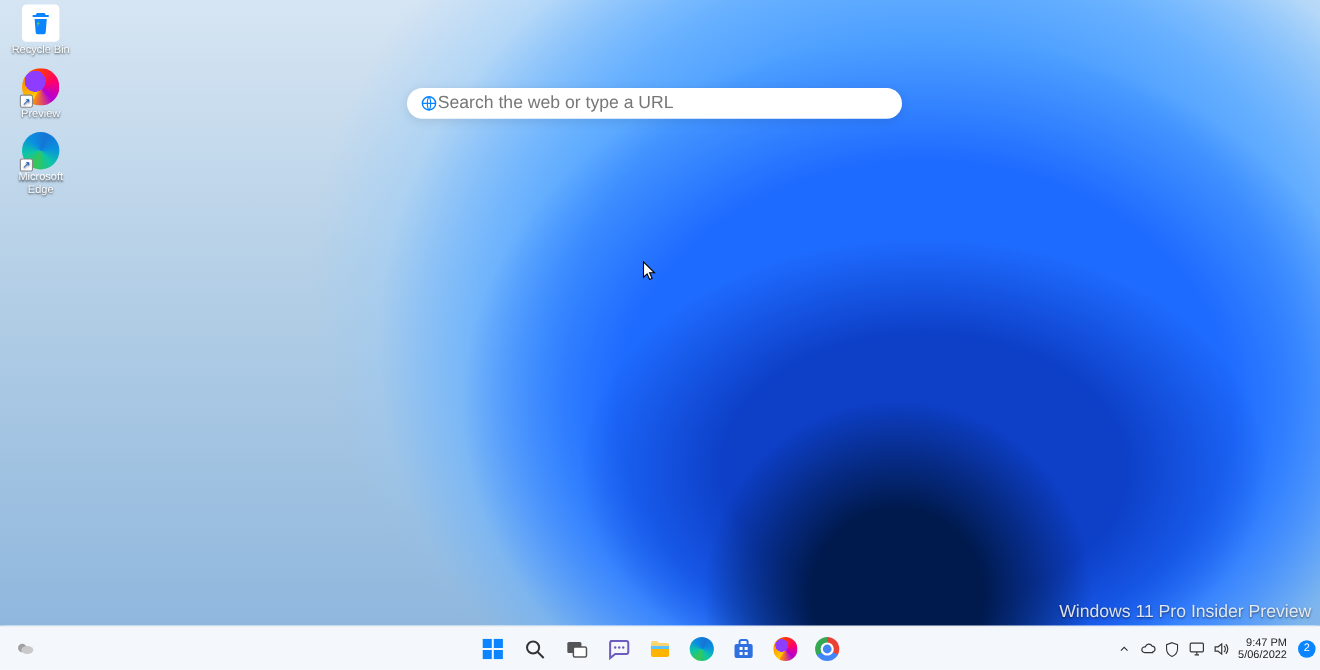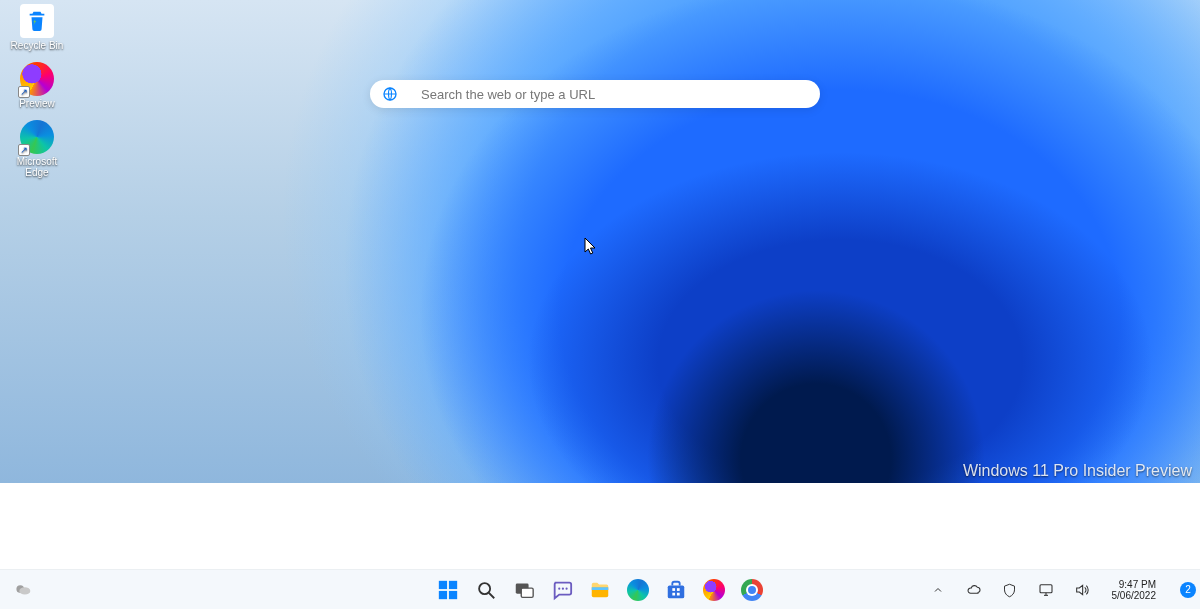--- a/index.html
+++ b/index.html
@@ -1,21 +1,21 @@
 <!DOCTYPE html>
 <html><head>
 <meta charset="utf-8">
 <style>
   * { box-sizing: border-box; margin: 0; padding: 0; }
   html, body { width: 1200px; height: 609px; overflow: hidden; font-family: "Segoe UI", Arial, sans-serif; }
 
   
   .desktop {
     position: relative;
-    width: 1200px; height: 483px;
+    width: 1200px; height: 569px;
     background:
       radial-gradient(circle at 68% 95%, #001a4e 0 8%, transparent 18%),
       radial-gradient(ellipse 520px 350px at 70% 75%, #0d3fc7 0 35%, transparent 60%),
       radial-gradient(ellipse 700px 560px at 70% 65%, #1e6bff 0 40%, transparent 60%),
       radial-gradient(ellipse 800px 700px at 70% 55%, #4ea0ff 0 40%, transparent 62%),
       radial-gradient(ellipse 900px 750px at 70% 45%, #8dc9ff 0 38%, transparent 62%),
       linear-gradient(180deg, #d6e5f3 0, #b4cfe6 45%, #8fb7dd 100%);
   }
 
   
@@ -39,21 +39,21 @@
   .edge .tile { background: conic-gradient(from 200deg,#36c752,#0dc5a7,#0a8ee0,#1574d4,#0a8ee0,#0dc5a7,#36c752); border-radius:50%; }
 
   
   .desk-search {
     position:absolute; left:370px; top:80px; width:450px; height:28px;
     background:#fff; border-radius:20px; display:flex; align-items:center;
     padding:0 12px; box-shadow:0 2px 10px rgba(0,0,0,.1);
   }
   .desk-search svg { flex:0 0 auto; }
   .desk-search input {
-    flex:1; border:0; outline:0; font-size:13px; color:#444; margin-left:23px;
+    flex:1; border:0; outline:0; font-size:16px; color:#444; margin-left:0;
     background:transparent;
   }
   .desk-search input::placeholder { color:#777; }
 
   
   .cursor { position:absolute; left:584px; top:237px; pointer-events:none; }
 
   
   .watermark {
     position:absolute; right:8px; bottom:6px; text-align:right;
@@ -63,21 +63,21 @@
 
   
   .taskbar {
     position:absolute; left:0; bottom:0; width:1200px; height:40px;
     background:rgba(243,247,252,.92); backdrop-filter:blur(4px);
     border-top:1px solid rgba(0,0,0,.04);
     display:flex; align-items:center;
   }
   .tb-left { position:absolute; left:6px; top:0; height:40px; display:flex; align-items:center;}
   .tb-center { margin:0 auto; display:flex; gap:4px; align-items:center;}
-  .tb-right { position:absolute; right:4px; top:0; height:40px; display:flex; align-items:center; gap:20px;}
+  .tb-right { position:absolute; right:4px; top:0; height:40px; display:flex; align-items:center; gap:6px;}
   .tb-btn {
     width:34px; height:34px; border-radius:4px; display:flex; align-items:center;
     justify-content:center; cursor:pointer;
   }
   .tb-icon { width:22px; height:22px; display:block; }
 
   .clock { text-align:right; font-size:10px; line-height:11px; color:#222; padding:0 2px;}
   .tray-icn { width:16px; height:16px; display:flex; align-items:center; justify-content:center; color:#333; cursor:pointer;}
   .notif-badge {
     width:16px; height:16px; border-radius:50%; background:#0a84ff; color:#fff;

